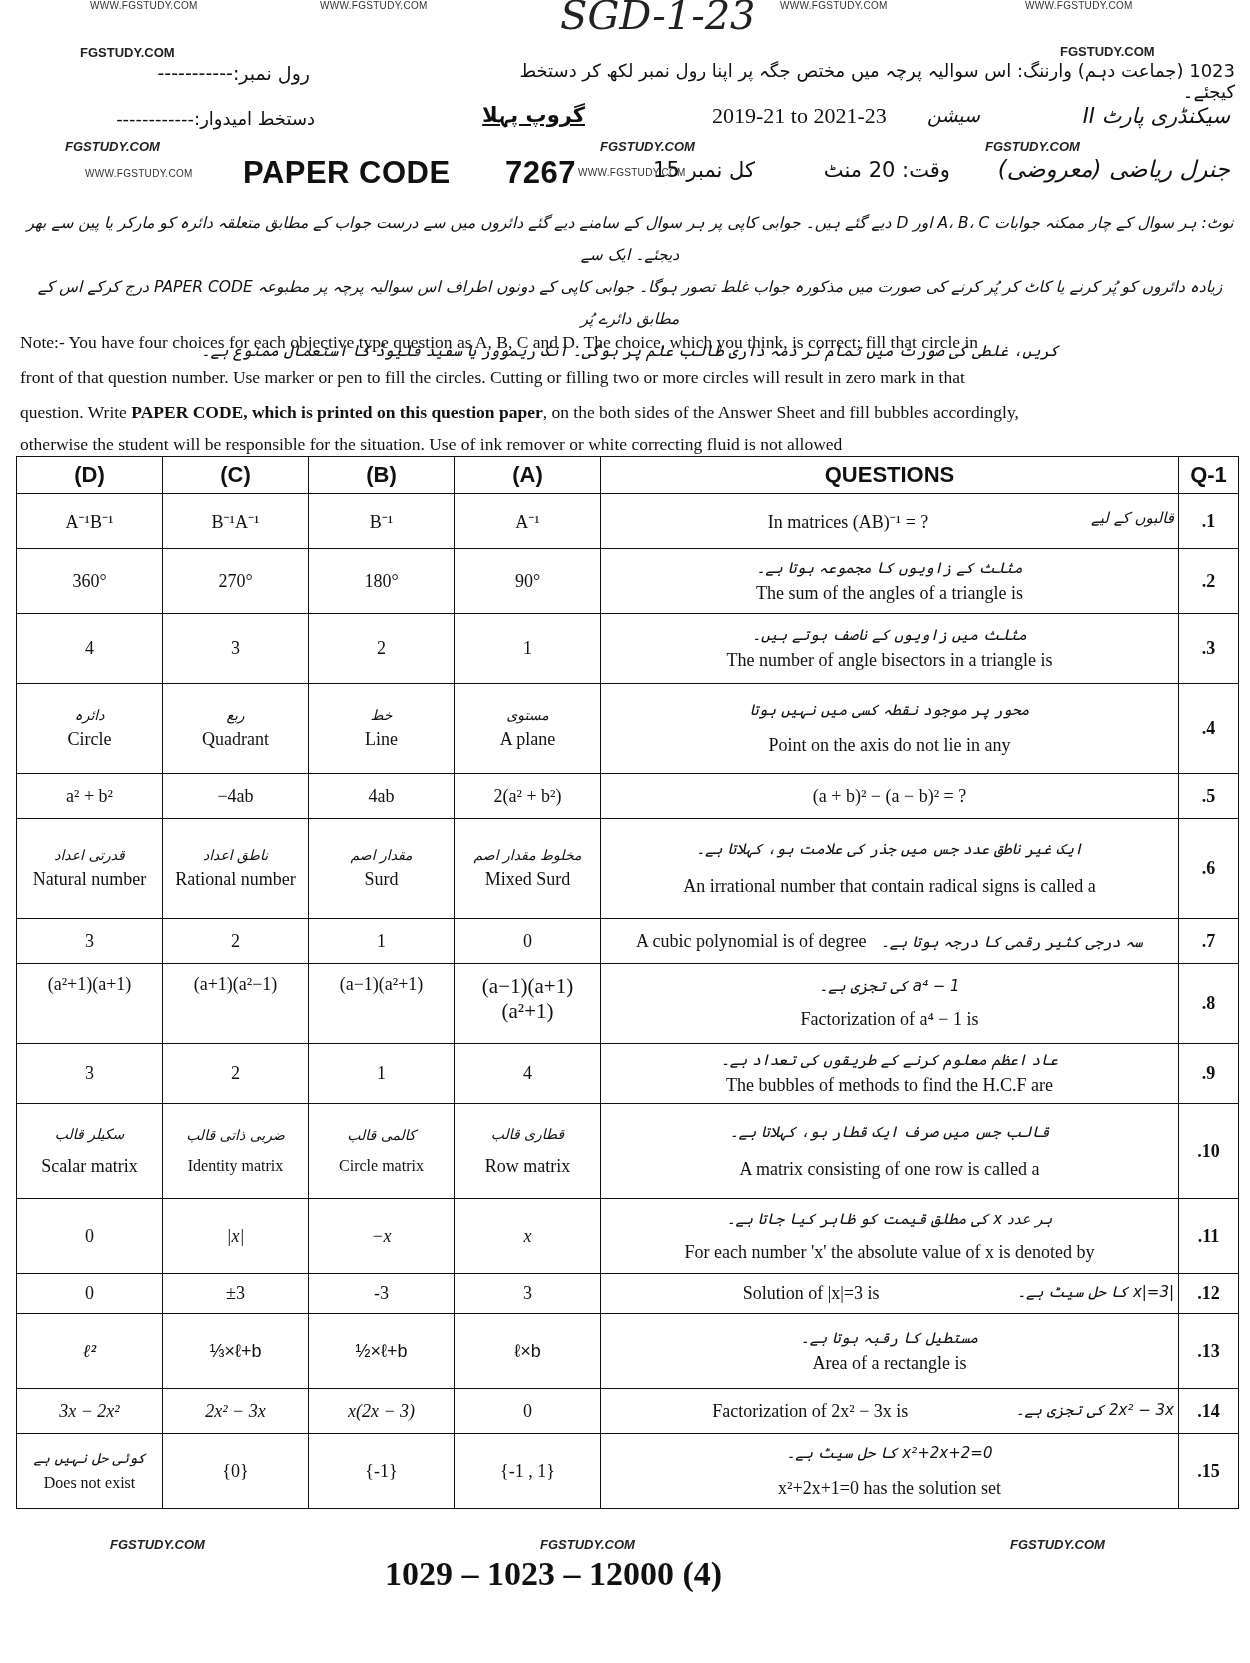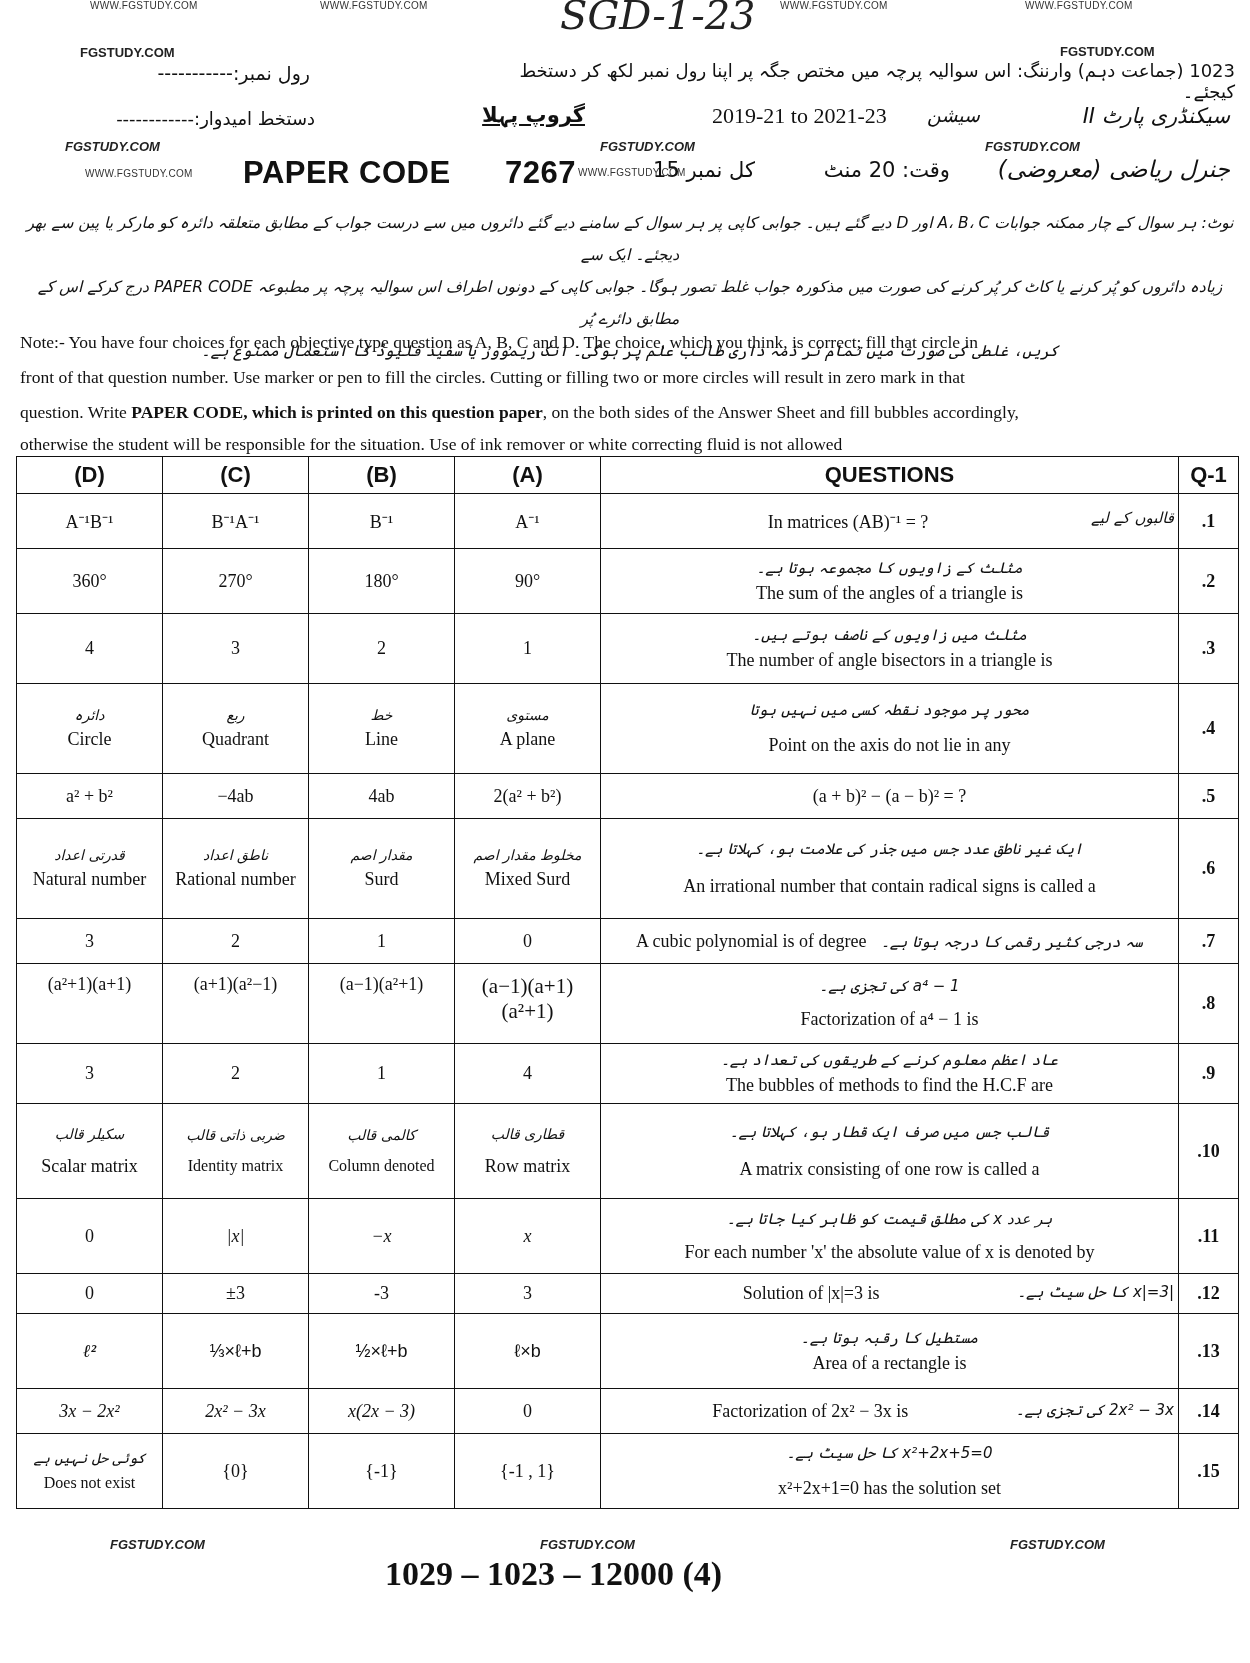--- a/index.html
+++ b/index.html
@@ -165,21 +165,21 @@
     <td>2</td>
     <td>1</td>
     <td>4</td>
     <td class="qtext"><span class="ur">عاد اعظم معلوم کرنے کے طریقوں کی تعداد ہے۔</span><span>The bubbles of methods to find the H.C.F are</span></td>
     <td class="qnum">.9</td>
   </tr>
 
   <tr style="height:95px">
     <td><span class="opt-ur" style="margin-bottom:14px">سکیلر قالب</span><span>Scalar matrix</span></td>
     <td style="font-size:16px"><span class="opt-ur" style="margin-bottom:14px">ضربی ذاتی قالب</span><span>Identity matrix</span></td>
-    <td style="font-size:16px"><span class="opt-ur" style="margin-bottom:14px">کالمی قالب</span><span>Column denoted</span></td>
+    <td style="font-size:16px"><span class="opt-ur" style="margin-bottom:14px">کالمی قالب</span><span>Circle matrix</span></td>
     <td><span class="opt-ur" style="margin-bottom:14px">قطاری قالب</span><span>Row matrix</span></td>
     <td class="qtext" style="vertical-align:middle"><span class="ur" style="margin-bottom:18px">قالب جس میں صرف ایک قطار ہو، کہلاتا ہے۔</span><span>A matrix consisting of one row is called a</span></td>
     <td class="qnum">.10</td>
   </tr>
 
   <tr style="height:75px">
     <td>0</td>
     <td style="font-style:italic">|x|</td>
     <td style="font-style:italic">−x</td>
     <td style="font-style:italic">x</td>
@@ -212,21 +212,21 @@
     <td>0</td>
     <td class="qtext" style="vertical-align:middle"><span class="ur" style="float:right;margin:0">2x² − 3x کی تجزی ہے۔</span><span>Factorization of 2x² − 3x is</span></td>
     <td class="qnum">.14</td>
   </tr>
 
   <tr style="height:75px">
     <td style="font-size:16px"><span class="opt-ur" style="margin-bottom:8px">کوئی حل نہیں ہے</span><span>Does not exist</span></td>
     <td>{0}</td>
     <td>{-1}</td>
     <td>{-1 , 1}</td>
-    <td class="qtext"><span class="ur" style="margin-bottom:16px">x²+2x+5=0 کا حل سیٹ ہے۔</span><span>x²+2x+1=0 has the solution set</span></td>
+    <td class="qtext"><span class="ur" style="margin-bottom:16px">x²+2x+2=0 کا حل سیٹ ہے۔</span><span>x²+2x+1=0 has the solution set</span></td>
     <td class="qnum">.15</td>
   </tr>
 </tbody>
   </table>
 
 <div class="abs wmbi" style="left:110px;top:1537px;">FGSTUDY.COM</div>
 <div class="abs wmbi" style="left:540px;top:1537px;">FGSTUDY.COM</div>
 <div class="abs wmbi" style="left:1010px;top:1537px;">FGSTUDY.COM</div>
 <div class="abs footer-code" style="left:385px;top:1555px;">1029 – 1023 – 12000 (4)</div>
 

